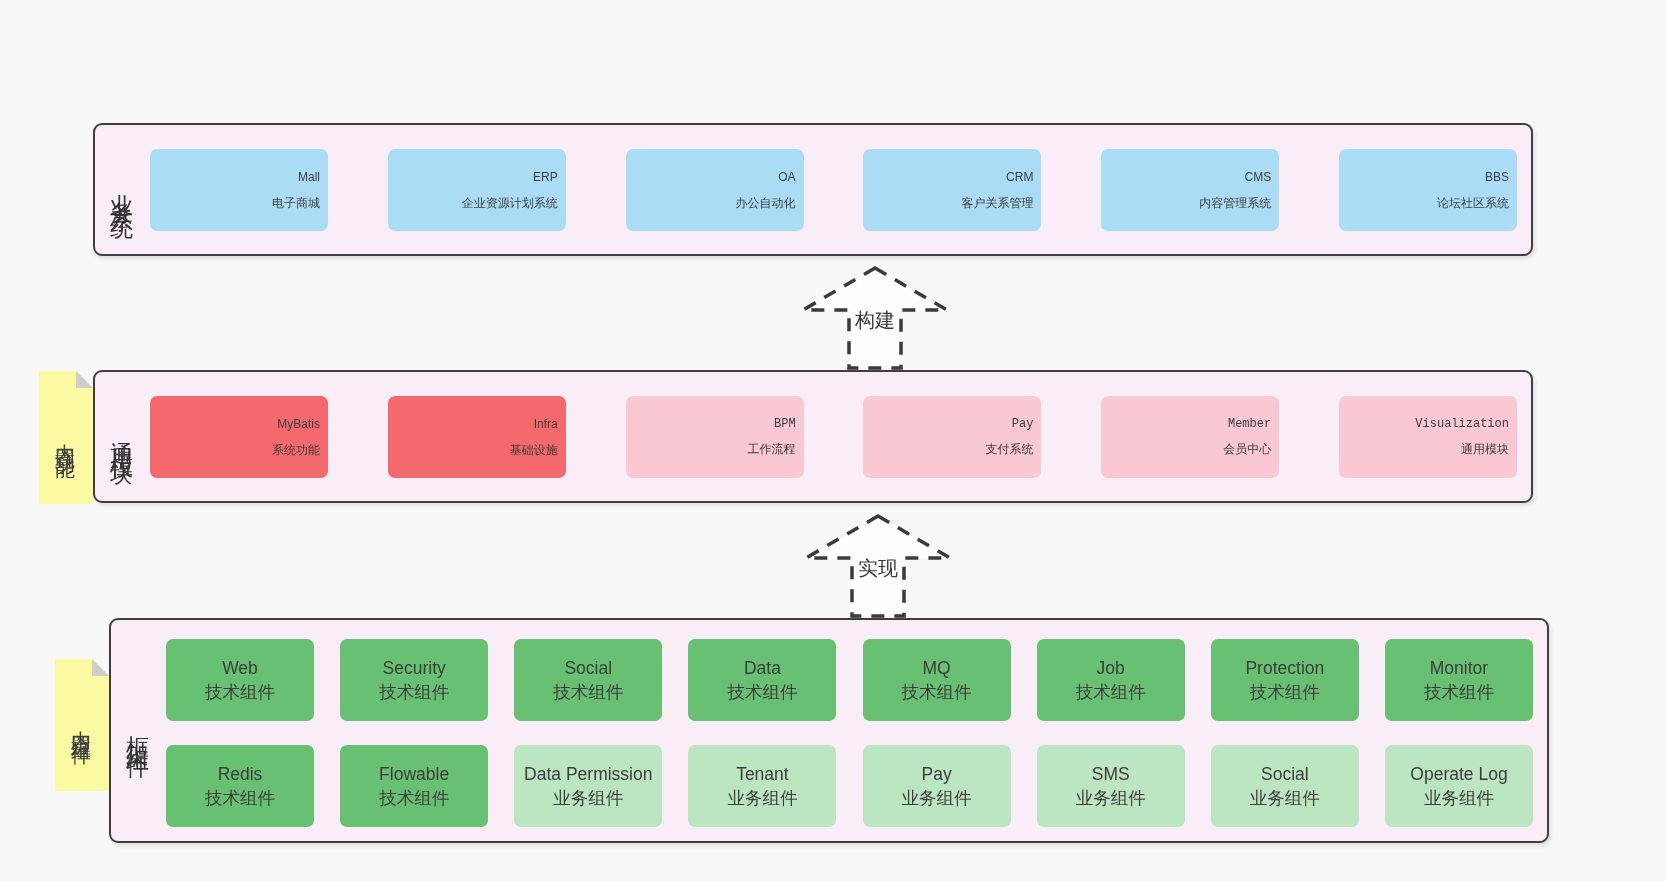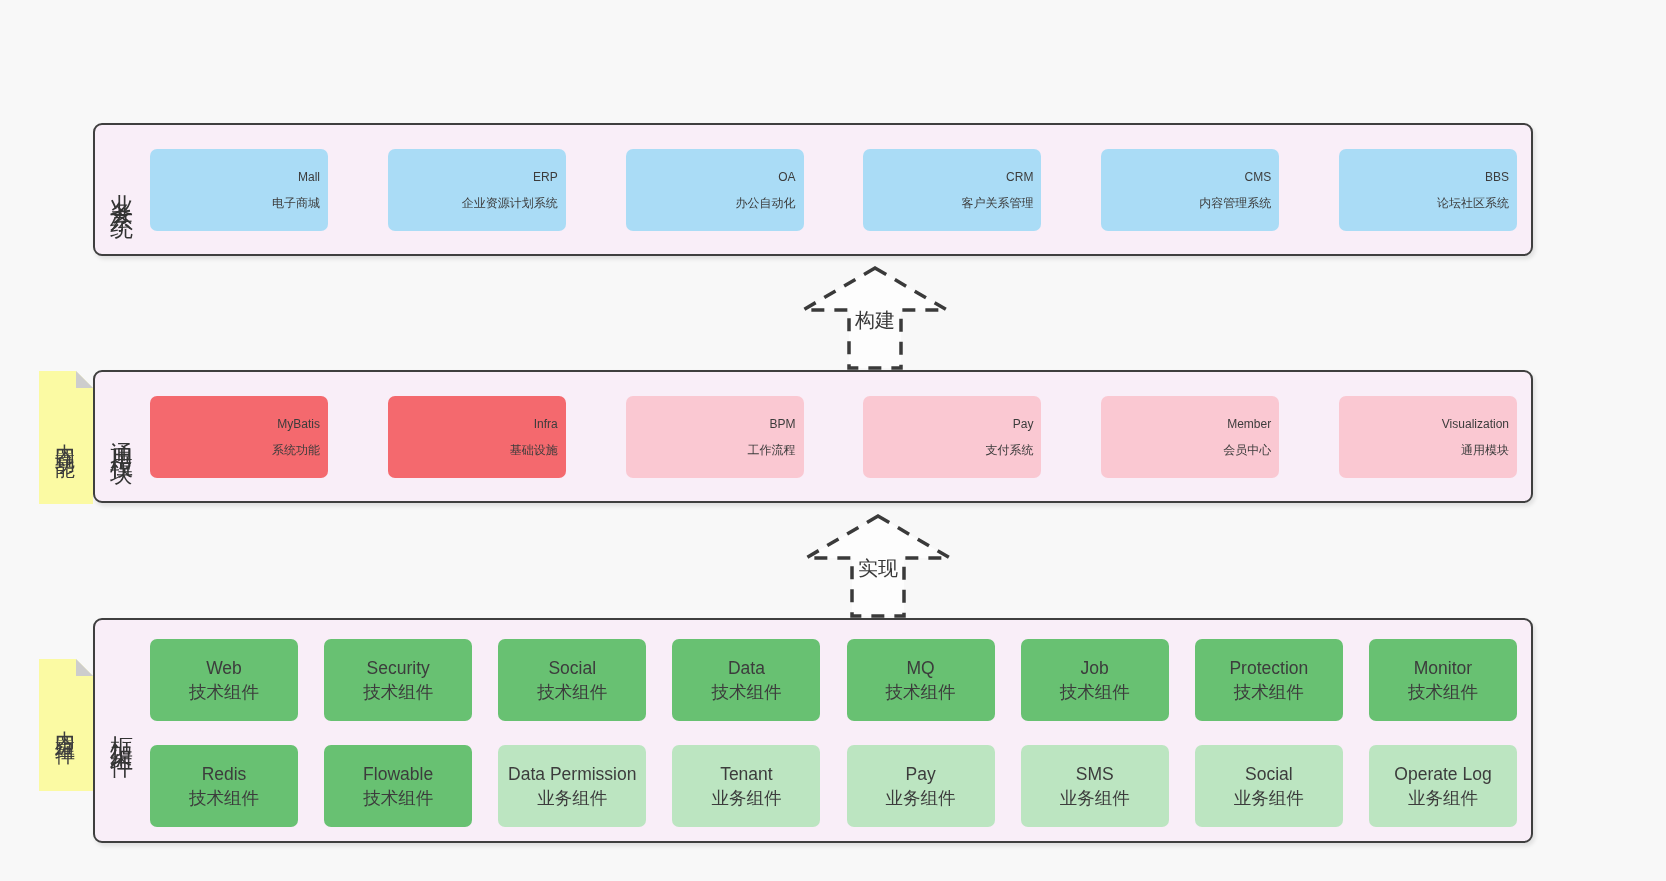--- a/index.html
+++ b/index.html
@@ -3,40 +3,40 @@
 <meta charset="utf-8">
 <style>
   html,body{margin:0;padding:0;background:#f8f8f8;font-family:"Liberation Sans",sans-serif;}
   .stage{position:relative;width:1666px;height:881px;background:#f8f8f8;overflow:hidden;}
 
   .layer{position:absolute;left:93px;width:1440px;background:var(--layer-bg,#f9eef8);
          border:2px solid var(--border,#3f3f3f);border-radius:9px;box-sizing:border-box;
          box-shadow:2px 3px 4px rgba(0,0,0,0.10);}
   .layer-1{top:123px;height:133px;}
   .layer-2{top:370px;height:133px;}
-  .layer-3{top:618px;height:225px;}
+  .layer-3{top:618px;height:225px;margin-left:16px;}
 
   .vlabel{position:absolute;left:12px;top:50%;transform:translateY(-50%);
           writing-mode:vertical-rl;text-orientation:upright;
           font-size:23px;letter-spacing:7px;color:#333;white-space:nowrap;}
 
   .row{position:absolute;left:55px;right:14px;display:flex;justify-content:space-between;}
   .row-mid{top:50%;transform:translateY(-50%);}
   .row-c1{top:19px;}
   .row-c2{top:125px;}
 
   .box{height:82px;border-radius:7px;display:flex;flex-direction:column;justify-content:center;
        align-items:center;text-align:center;color:#3c3c3c;box-sizing:border-box;padding:0 8px;}
   .box-w{width:178px;font-size:12px;line-height:26px;text-align:right;}
   .box-n{width:148px;font-size:17.5px;line-height:24px;}
   .box-title,.box-sub{width:100%;}
 
   .blue{background:var(--blue,#aadcf6);}
   .red{background:var(--red,#f4696e);}
-  .pink{background:var(--pink,#fac8d2);}
+  .pink{background:var(--pink,#fac8d2);font-family:Liberation Mono, monospace;}
   .gdark{background:var(--green-dark,#68c172);}
   .glight{background:var(--green-light,#bce5c1);}
 
   .note{position:absolute;left:-56px;width:54px;background:var(--note-yellow,#fbfaa3);
         clip-path:polygon(0 0,calc(100% - 17px) 0,100% 17px,100% 100%,0 100%);
         display:flex;align-items:center;justify-content:center;}
   .note-2{top:-1px;height:133px;}
   .note-3{top:39px;height:132px;}
   .fold{position:absolute;top:0;right:0;width:17px;height:17px;
         background:linear-gradient(to bottom left,rgba(0,0,0,0) 49%,#cdcdcd 50%);}

